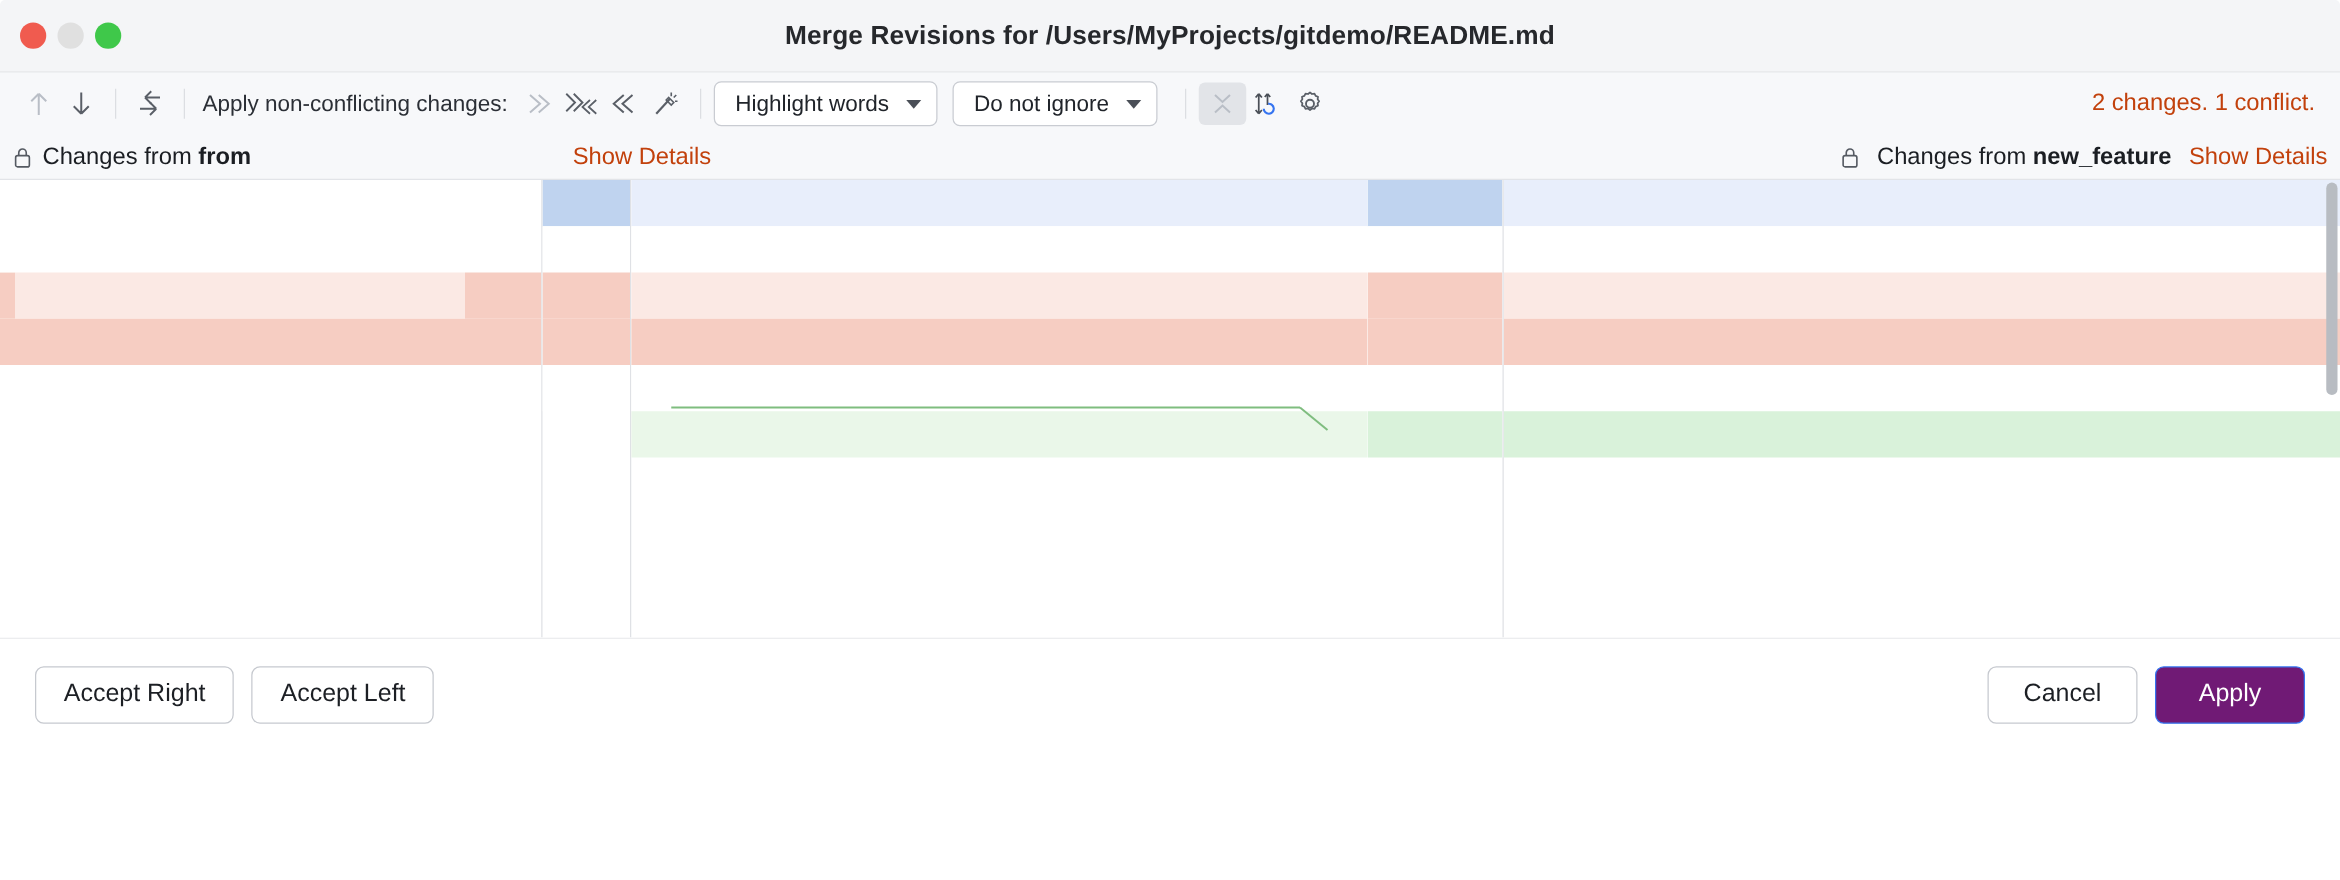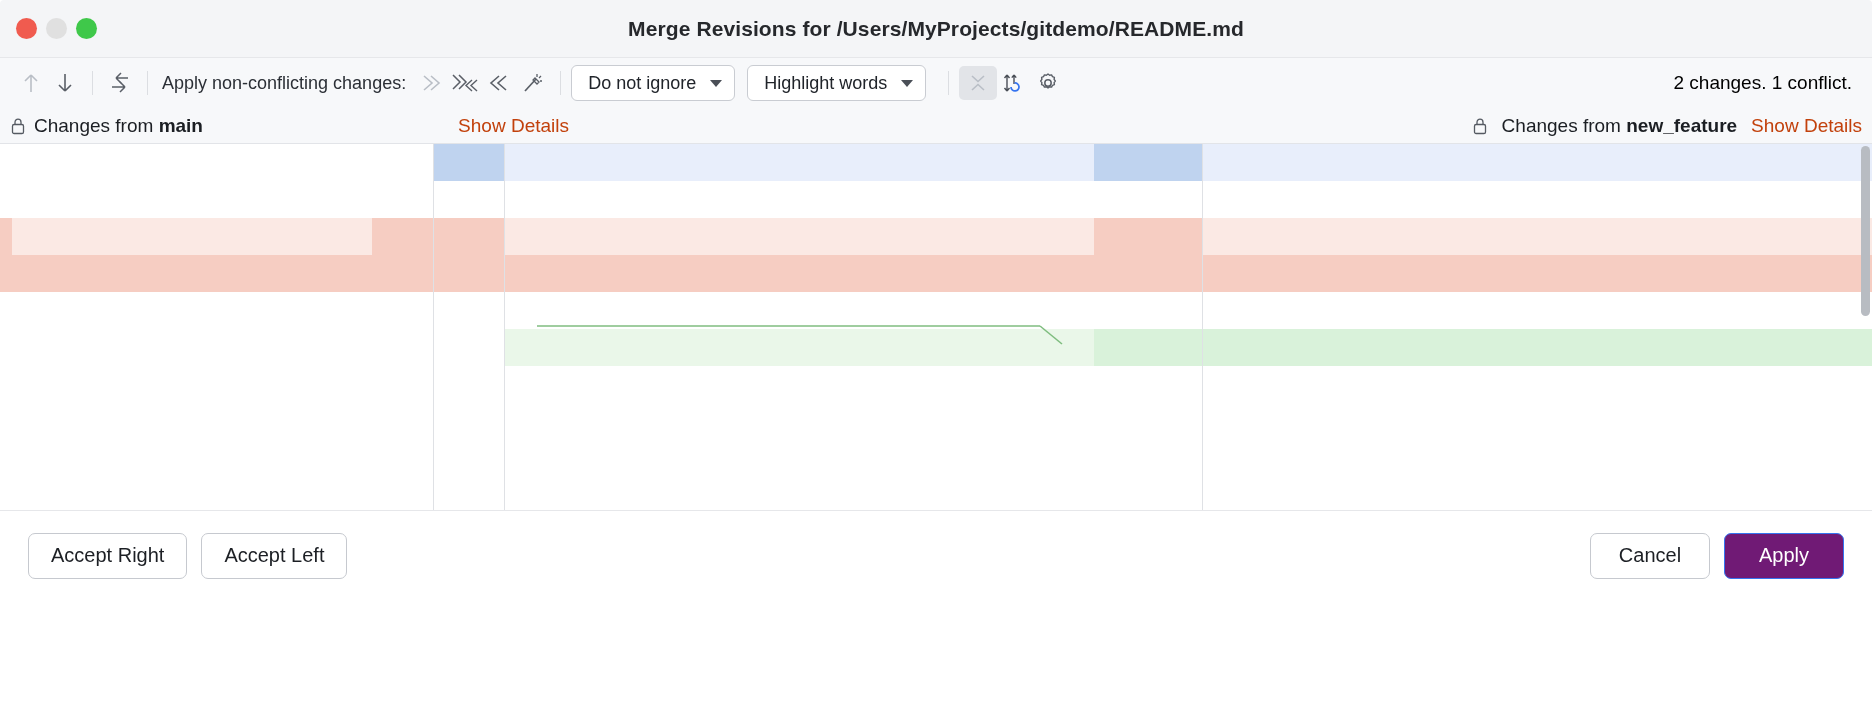--- a/index.html
+++ b/index.html
@@ -103,21 +103,21 @@
   }
   .caret {
     width: 0; height: 0;
     border-left: 6px solid transparent;
     border-right: 6px solid transparent;
     border-top: 7px solid #4a4f57;
   }
   .tb-spacer { flex: 1 1 auto; }
   .tb-status {
     font-size: 19px;
-    color: #000000;
+    color: #c2410c;
     white-space: nowrap;
     padding-right: 2px;
   }
 
   
   .pane-headers {
     height: 36px;
     min-height: 36px;
     background: #f7f8fa;
     border-bottom: 1px solid #e2e4e8;
@@ -296,26 +296,26 @@
       <svg width="24" height="24" viewBox="0 0 24 24">
         <path d="M4 20 L15 8" stroke="currentColor" stroke-width="1.7" fill="none"></path>
         <path d="M14 7 L18 11 L16 13 L12 9 Z" stroke="currentColor" stroke-width="1.3" fill="none"></path>
         <path d="M16 3 L16 6 M20 5 L18 7 M21 10 L19 10" stroke="currentColor" stroke-width="1.3" fill="none"></path>
       </svg>
     </div>
 
     <div class="tb-sep"></div>
 
     <div class="combo">
+      <span>Highlight words</span>
+      <span class="caret"></span>
+    </div>
+
+    <div class="combo">
       <span>Do not ignore</span>
-      <span class="caret"></span>
-    </div>
-
-    <div class="combo">
-      <span>Highlight words</span>
       <span class="caret"></span>
     </div>
 
     <div class="tb-sep"></div>
 
     <div class="tb-icon active-box muted">
       <svg width="22" height="22" viewBox="0 0 22 22">
         <path d="M5 4 L11 9.5 L17 4" stroke="currentColor" stroke-width="1.6" fill="none"></path>
         <path d="M5 18 L11 12.5 L17 18" stroke="currentColor" stroke-width="1.6" fill="none"></path>
       </svg>
@@ -341,21 +341,21 @@
 
   <div class="pane-headers">
 
     <div class="ph-left">
       <span class="lock-icon">
         <svg width="16" height="18" viewBox="0 0 16 18">
           <rect x="2.5" y="7.5" width="11" height="9" rx="1.6" stroke="currentColor" stroke-width="1.3" fill="none"></rect>
           <path d="M5 7.5 V5.2 a3 3 0 0 1 6 0 V7.5" stroke="currentColor" stroke-width="1.3" fill="none"></path>
         </svg>
       </span>
-      <span class="ph-title"><span>Changes from </span><b>main</b></span>
+      <span class="ph-title"><span>Changes from </span><b>from</b></span>
       <span style="flex:1 1 auto"></span>
       <span class="ph-link">Show Details</span>
       <span style="width:28px"></span>
     </div>
 
 
     <div class="ph-right">
       <span class="lock-icon">
         <svg width="16" height="18" viewBox="0 0 16 18">
           <rect x="2.5" y="7.5" width="11" height="9" rx="1.6" stroke="currentColor" stroke-width="1.3" fill="none"></rect>

